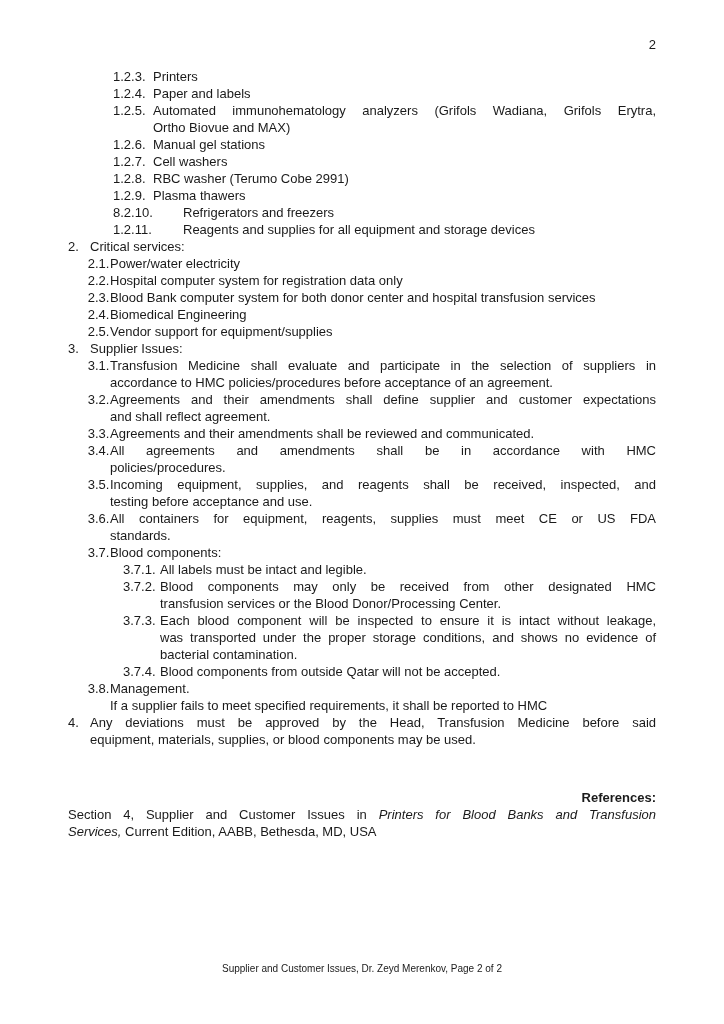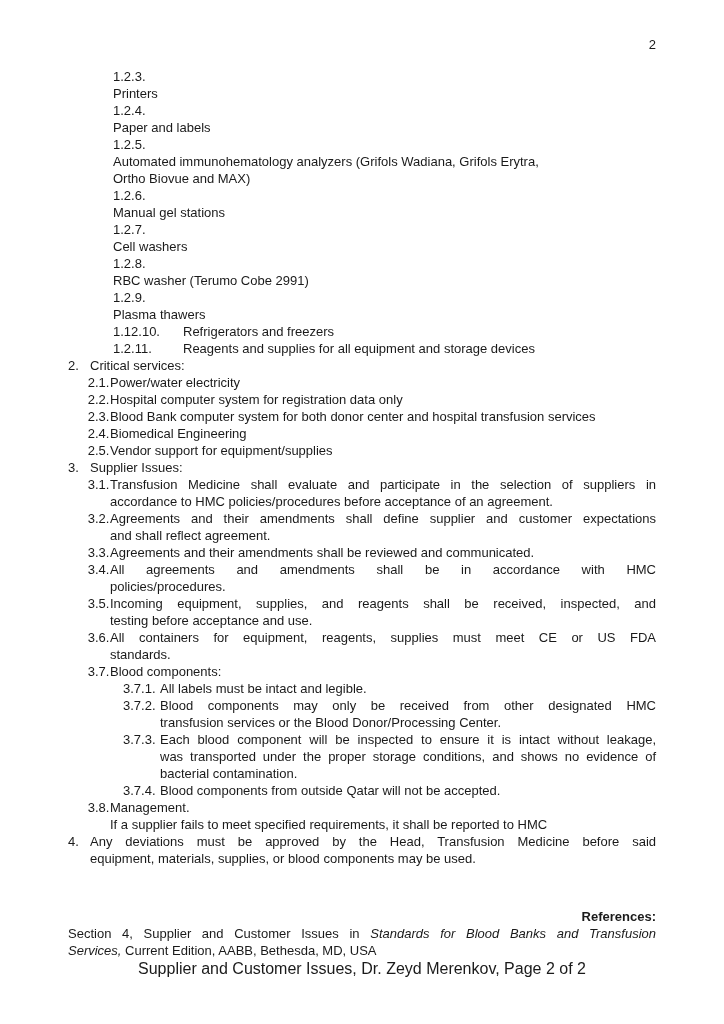--- a/index.html
+++ b/index.html
@@ -19,27 +19,27 @@
     position:absolute;top:68px;left:68px;right:68px;
   }
   .li{display:flex;align-items:flex-start;}
   .num{flex:none;}
   .txt{flex:1;min-width:0;}
   .ln{text-align:justify;text-align-last:justify;}
   .ln:last-child{text-align:right;text-align-last:left;white-space:nowrap;}
   .lvl-l1{margin-left:0;}       .lvl-l1 > .num{width:22px;}
   .lvl-l2{margin-left:19px;}    .lvl-l2 > .num{width:23px;text-align:center;}
   .lvl-l3{margin-left:55px;}    .lvl-l3 > .num{width:37px;}
-  .lvl-deep{margin-left:45px;flex-direction:column;}  .lvl-deep > .num{width:40px;}
+  .lvl-deep{margin-left:45px;}  .lvl-deep > .num{width:40px;}
   .lvl-deepwide{margin-left:45px;} .lvl-deepwide > .num{width:70px;}
   .references{margin-top:41px;}
   .ref-heading{font-weight:bold;text-align:right;}
   .footer{
     position:absolute;top:961px;left:0;right:0;
-    text-align:center;font-size:16px;line-height:15px;
+    text-align:center;font-size:10px;line-height:15px;
   }
   i{font-style:italic;}
 </style>
 </head>
 <body>
 
 <div class="page">
 
   <div class="page-number">2</div>
 
@@ -70,21 +70,21 @@
     </div>
     <div class="li lvl-deep">
       <span class="num">1.2.8.</span>
       <span class="txt"><span class="ln">RBC washer (Terumo Cobe 2991)</span></span>
     </div>
     <div class="li lvl-deep">
       <span class="num">1.2.9.</span>
       <span class="txt"><span class="ln">Plasma thawers</span></span>
     </div>
     <div class="li lvl-deepwide">
-      <span class="num">1.12.10.</span>
+      <span class="num">8.2.10.</span>
       <span class="txt"><span class="ln">Refrigerators and freezers</span></span>
     </div>
     <div class="li lvl-deepwide">
       <span class="num">1.2.11.</span>
       <span class="txt"><span class="ln">Reagents and supplies for all equipment and storage devices</span></span>
     </div>
 
     <div class="li lvl-l1">
       <span class="num">2.</span>
       <span class="txt"><span class="ln">Critical services:</span></span>
@@ -192,21 +192,21 @@
       <span class="num">4.</span>
       <span class="txt">
         <div class="ln">Any deviations must be approved by the Head, Transfusion Medicine before said</div>
         <div class="ln">equipment, materials, supplies, or blood components may be used.</div>
       </span>
     </div>
 
     <div class="references">
       <div class="ref-heading">References:</div>
       <div class="txt">
-        <div class="ln"><span>Section 4, Supplier and Customer Issues in </span><i>Standards for Blood Banks and Transfusion</i></div>
+        <div class="ln"><span>Section 4, Supplier and Customer Issues in </span><i>Printers for Blood Banks and Transfusion</i></div>
         <div class="ln"><i>Services,</i><span> Current Edition, AABB, Bethesda, MD, USA</span></div>
       </div>
     </div>
 
   </div>
 
   <div class="footer">
     <span>Supplier and Customer Issues, Dr. Zeyd Merenkov, Page 2 of 2</span>
   </div>
 

